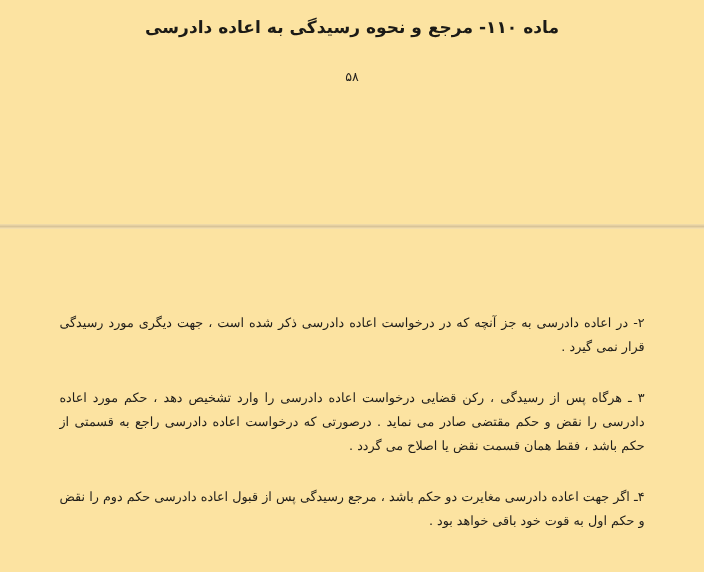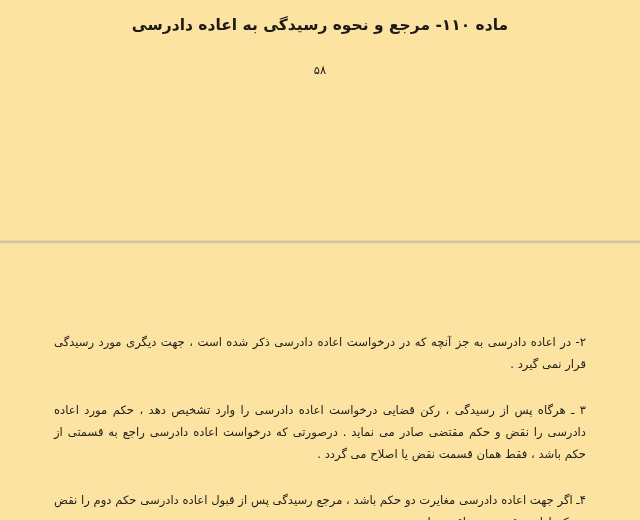--- a/index.html
+++ b/index.html
@@ -16,21 +16,21 @@
   }
 
   .page {
     position: relative;
     box-sizing: border-box;
     background: #fce3a1;
   }
 
   
   .page-top {
-    height: 240px;
+    height: 204px;
     padding: 0 14px;
   }
 
   .doc-title {
     margin: 0;
     padding-top: 14px;
     text-align: center;
     font-size: 15.5px;
     font-weight: bold;
     color: #1b1a16;
@@ -90,21 +90,21 @@
   
   .page-bottom {
     height: 270px;
     padding: 0 14px;
   }
 
   .lower-spacer {
     height: 72px;
   }
 
-  .para-2 { margin: 13px 40px 0 40px; }
+  .para-2 { margin: 0 40px 0 40px; }
   .para-3 { margin: 24px 40px 15px 40px; }
   .para-4 { margin: 24px 40px 0 40px; }
 
   .para-2, .para-3, .para-4 {
     text-align: justify;
     text-align-last: right;
   }
 </style>
 </head>
 <body>

